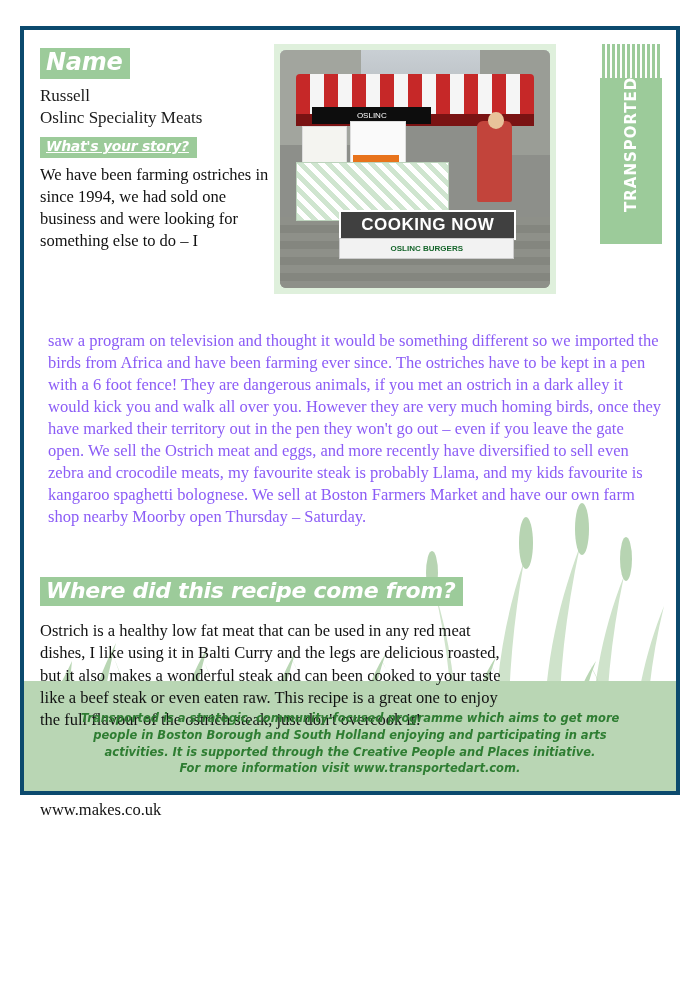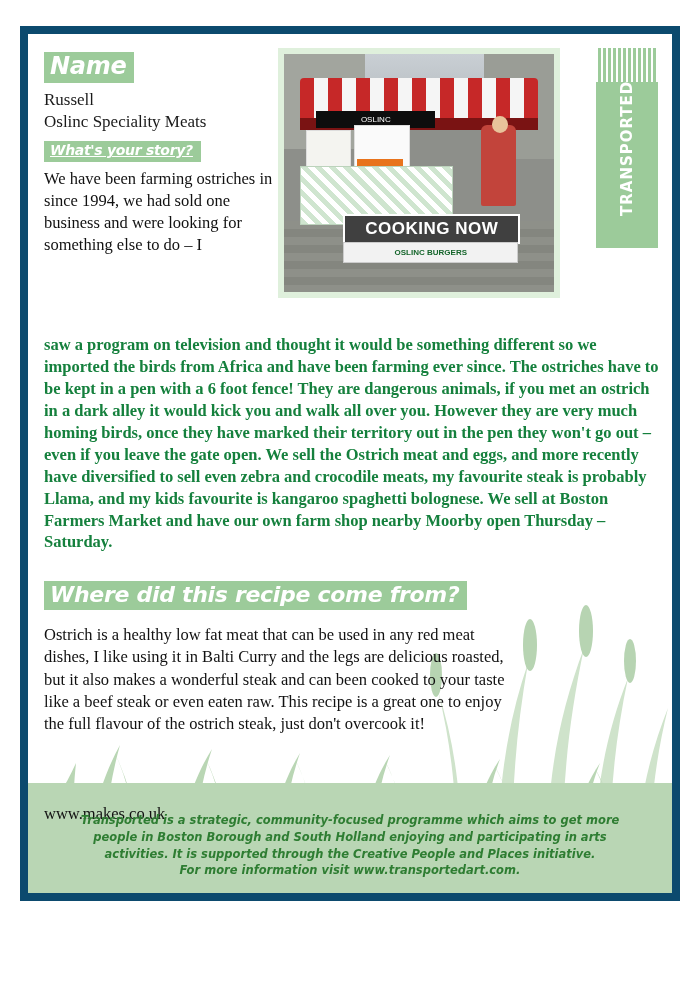--- a/index.html
+++ b/index.html
@@ -19,22 +19,22 @@
     height: 982px;
     box-sizing: border-box;
     background: #ffffff;
   }
   
   .frame {
     position: absolute;
     left: 20px;
     top: 26px;
     width: 660px;
-    height: 875px;
-    border: 8px solid #0c4a6e;
+    height: 769px;
+    border: 4px solid #0c4a6e;
     box-sizing: border-box;
     background: #ffffff;
   }
   
   .grass-layer {
     position: absolute;
     left: 0;
     bottom: 0;
     width: 100%;
     height: 460px;
@@ -77,27 +77,26 @@
     margin-top: 6px;
   }
   .story-narrow {
     font-size: 16.5px;
     line-height: 1.33;
     color: #111111;
     margin-top: 6px;
   }
   .story-wide {
     position: absolute;
-    left: 16px;
+    left: 24px;
     top: 300px;
     width: 616px;
     font-size: 16.5px;
     line-height: 1.33;
-    color: #15803d;
-    font-weight: bold;
+    color: #8b5cf6;
   }
   .q2-wrap {
     position: absolute;
     left: 16px;
     top: 547px;
   }
   .recipe-text {
     position: absolute;
     left: 16px;
     top: 590px;
@@ -123,20 +122,21 @@
     background: #dff0dc;
     border: 6px solid #dff0dc;
     box-sizing: border-box;
   }
   .photo {
     position: relative;
     width: 100%;
     height: 100%;
     overflow: hidden;
     background: #8d8f8a;
+    border-radius: 6px;
   }
   .sky {
     position: absolute; left:0; top:0; width:100%; height:26%;
     background: linear-gradient(#c9cfd4, #b3b9bd);
   }
   .bldg-left {
     position: absolute; left:0; top:0; width:30%; height:40%;
     background: #a2a59e;
   }
   .bldg-right {

